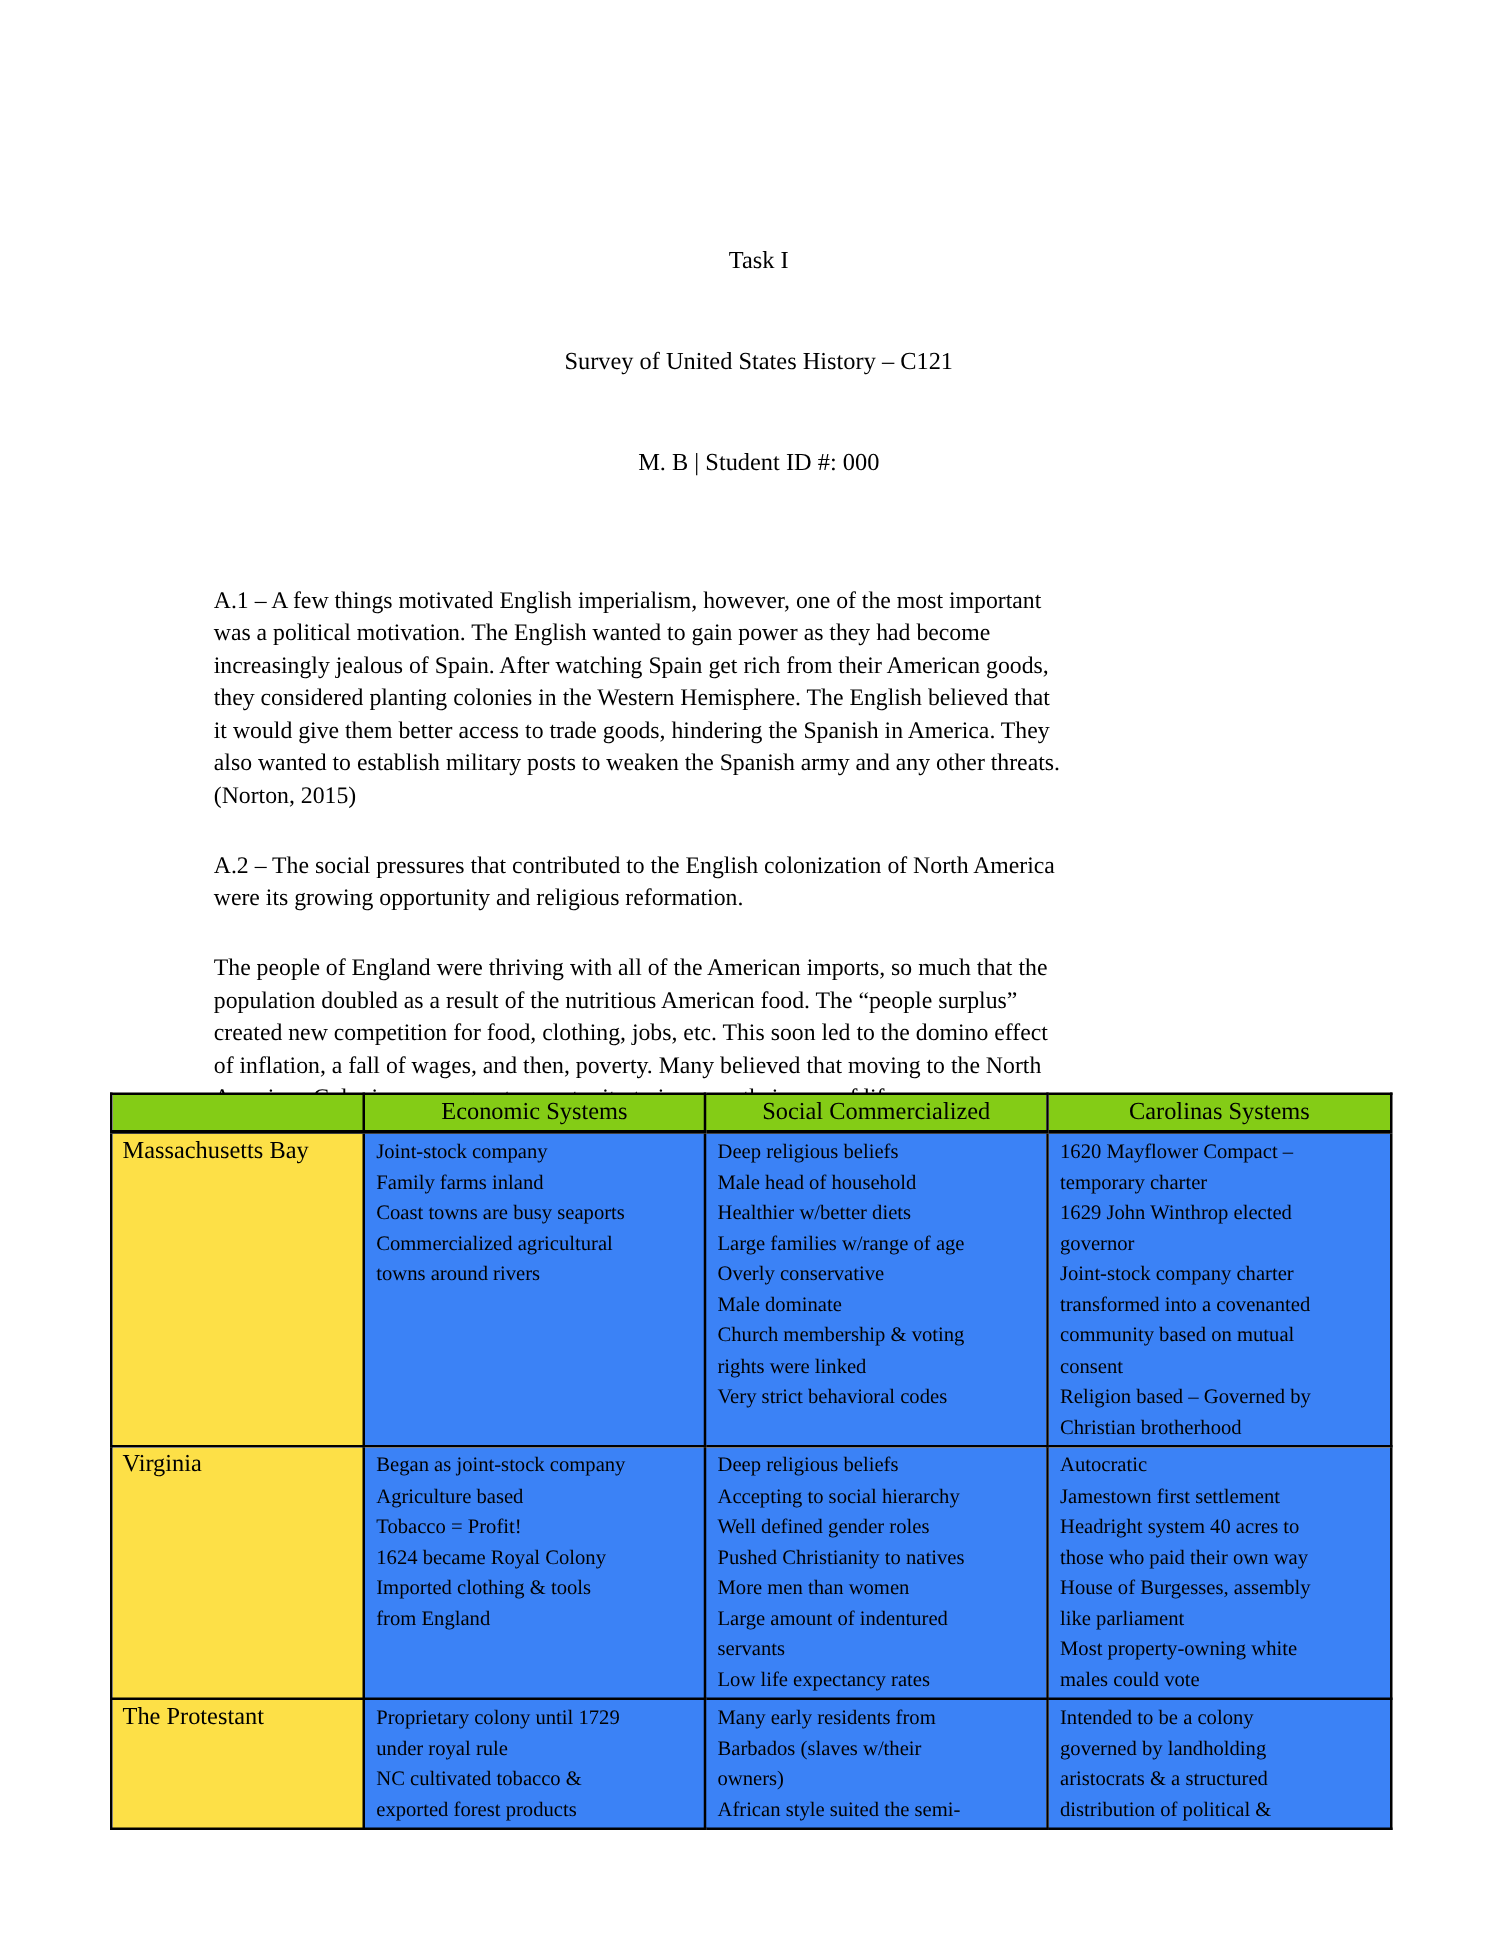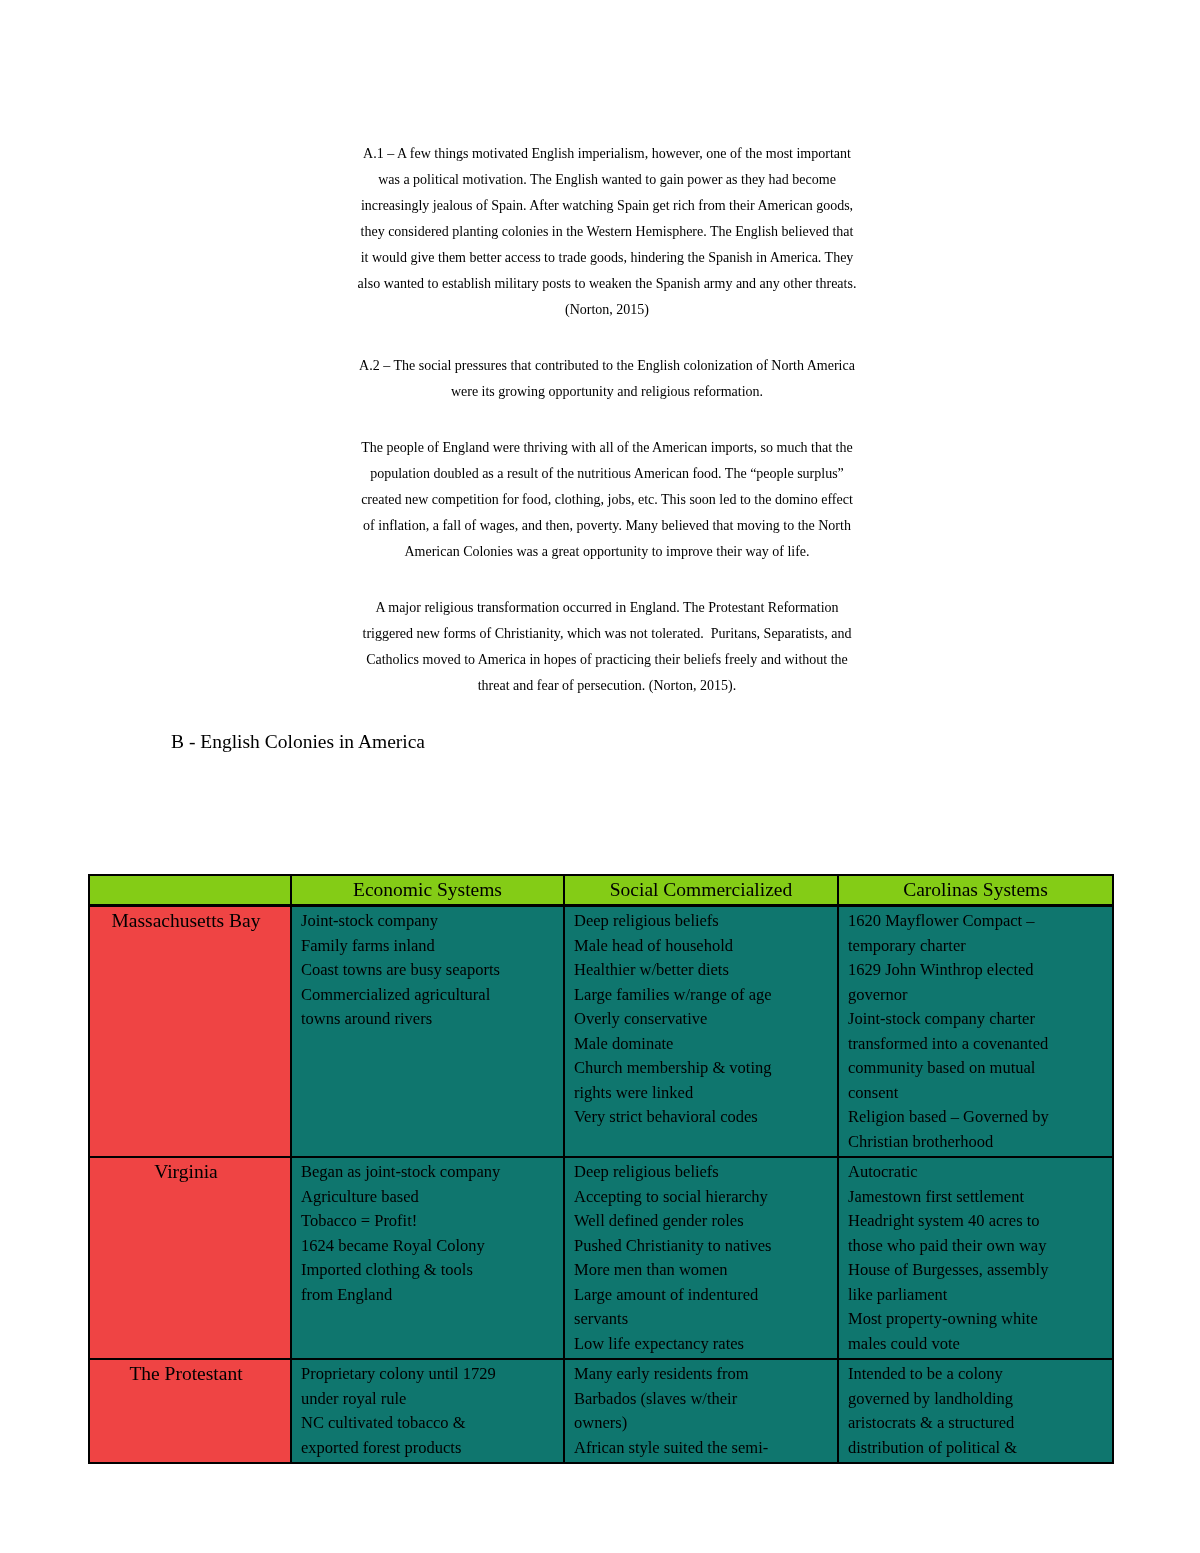--- a/index.html
+++ b/index.html
@@ -24,25 +24,24 @@
   }
   .doc-header {
     text-align: center;
     font-size: 19.5px;
     line-height: 27px;
     white-space: pre;
     margin: 0 0 30px 0;
   }
   .doc-header > div { margin: 0; }
   .para {
-    font-size: 14px;
+    font-size: 19px;
     line-height: 26px;
     white-space: pre;
     margin: 0 0 30px 0;
-    text-align: center;
   }
   .section-heading {
     font-size: 19.5px;
     line-height: 26px;
     white-space: pre;
     margin: 0 0 3px 0;
   }
   table.colonies {
     position: absolute;
     left: 88px;
@@ -65,42 +64,46 @@
     background: #84cc16;
     font-weight: normal;
     font-size: 19.5px;
     line-height: 26px;
     text-align: center;
     padding: 1px 6px;
     border-bottom: 3px solid #000000;
     height: 26px;
   }
   table.colonies td.label-cell {
-    background: #ef4444;
+    background: #fde047;
     font-size: 19.5px;
     line-height: 26px;
     padding: 1px 16px 1px 8px;
     white-space: pre;
-    text-align: center;
   }
   table.colonies td.content-cell {
-    background: #0f766e;
+    background: #3b82f6;
     font-size: 16.5px;
     line-height: 24.5px;
     padding: 2px 6px 2px 9px;
     white-space: pre;
   }
 </style>
 </head>
 <body>
 
 <div class="page">
 
   <div class="doc-body">
 
+    <div class="doc-header">
+      <div>Task I</div>
+      <div>Survey of United States History – C121</div>
+      <div>M. B | Student ID #: 000</div>
+    </div>
 
     <p class="para">A.1 – A few things motivated English imperialism, however, one of the most important
 was a political motivation. The English wanted to gain power as they had become
 increasingly jealous of Spain. After watching Spain get rich from their American goods,
 they considered planting colonies in the Western Hemisphere. The English believed that
 it would give them better access to trade goods, hindering the Spanish in America. They
 also wanted to establish military posts to weaken the Spanish army and any other threats.
 (Norton, 2015)</p>
 
     <p class="para">A.2 – The social pressures that contributed to the English colonization of North America

